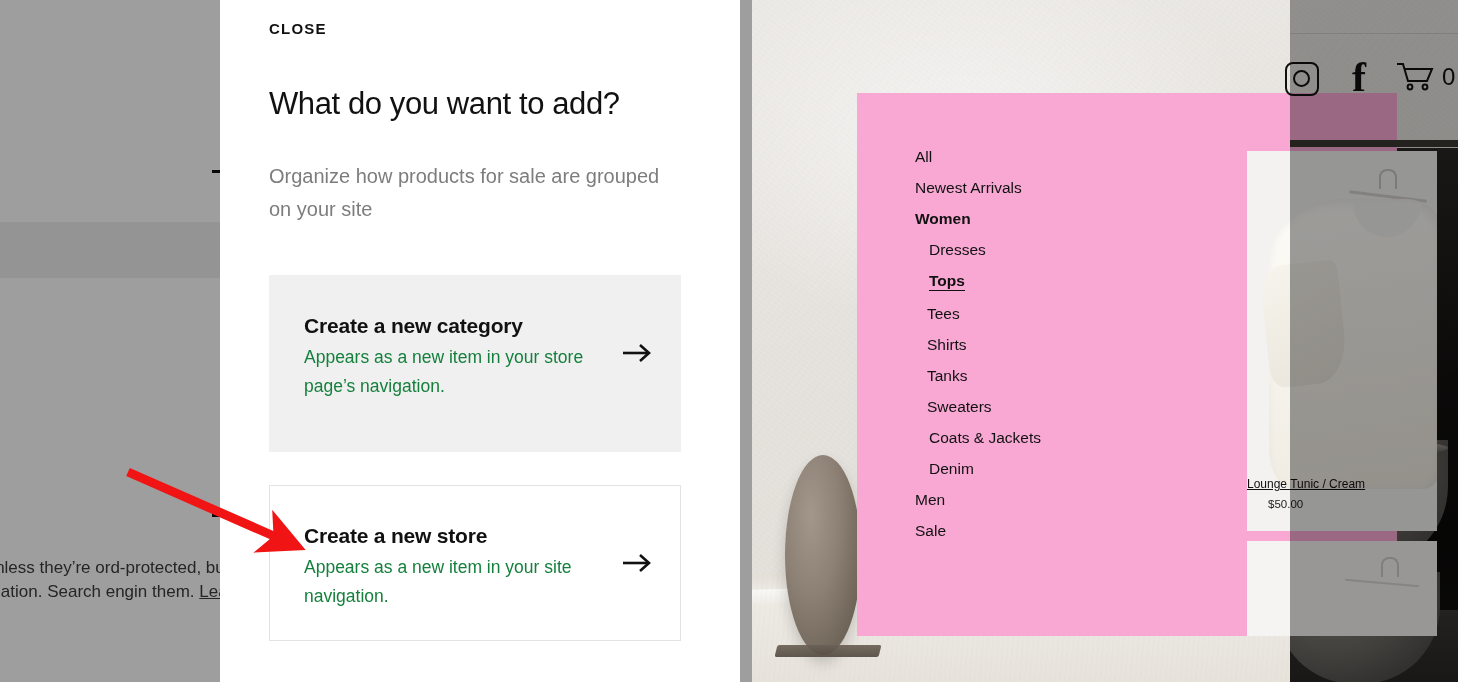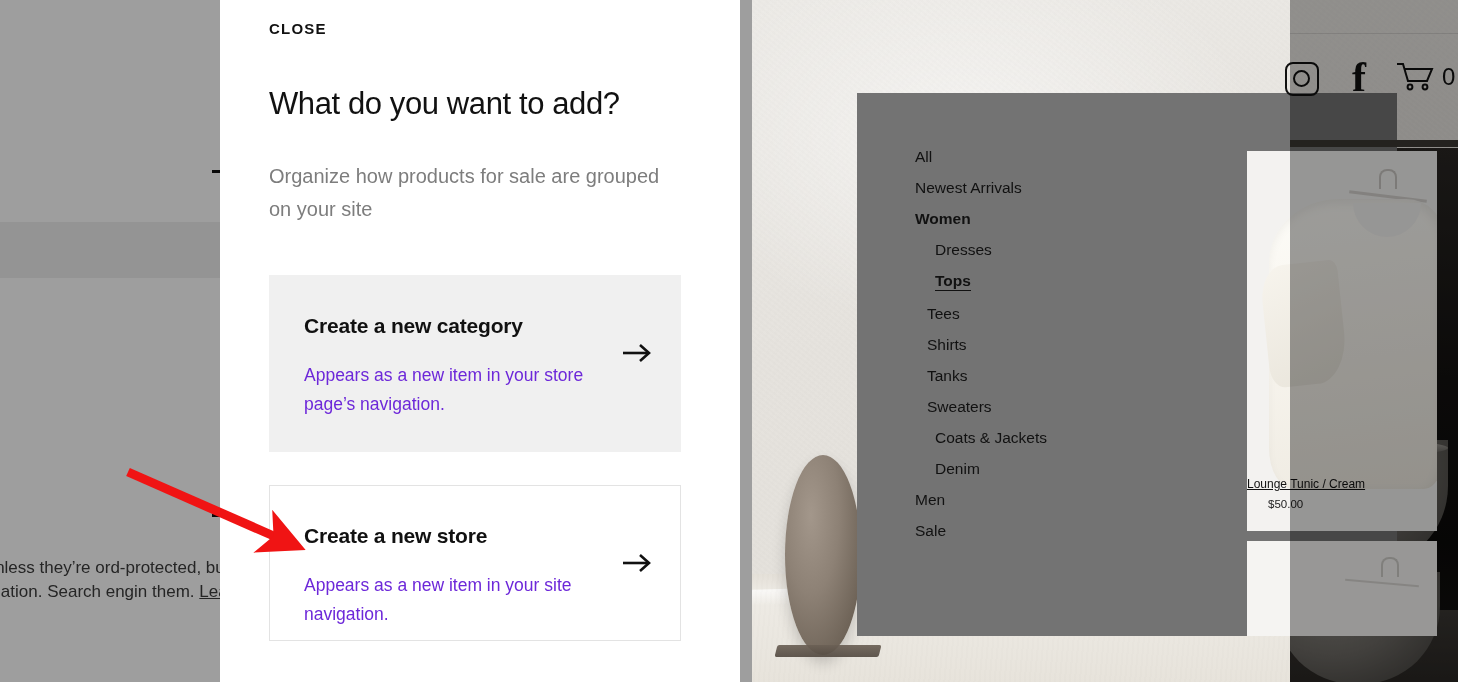--- a/index.html
+++ b/index.html
@@ -194,37 +194,37 @@
     height: 72px;
     background: linear-gradient(180deg, #3a3733 0%, #2a2724 100%);
   }
   
   .preview-card {
     position: absolute;
     left: 105px;
     top: 93px;
     width: 540px;
     height: 543px;
-    background: #737373;
+    background: #f9a8d4;
   }
   .nav-list {
     position: absolute;
     left: 58px;
     top: 56px;
     font-size: 15.5px;
     color: #111111;
   }
   .nav-item {
     padding: 0;
     margin-bottom: 15px;
     line-height: 16px;
     white-space: nowrap;
   }
   .nav-item.lvl-1 { margin-left: 0px; }
-  .nav-item.lvl-2 { margin-left: 20px; }
+  .nav-item.lvl-2 { margin-left: 14px; }
   .nav-item.lvl-3 { margin-left: 12px; }
   .nav-item.bold { font-weight: bold; }
   .nav-item.active {
     font-weight: bold;
     border-bottom: 1.5px solid #111;
     display: inline-block;
     padding-bottom: 1px;
   }
   .nav-item-wrap { display: block; }
 
@@ -480,24 +480,24 @@
     width: 318px;
   }
   .option-title {
     font-size: 21px;
     font-weight: bold;
     color: #111111;
     line-height: 28px;
     letter-spacing: -0.2px;
   }
   .option-desc {
-    margin-top: 21px;
+    margin-top: 3px;
     font-size: 17.5px;
     line-height: 29px;
-    color: #6d28d9;
+    color: #15803d;
   }
   .option-arrow {
     position: absolute;
     right: 28px;
     top: 66px;
     width: 30px;
     height: 22px;
   }
 
   

